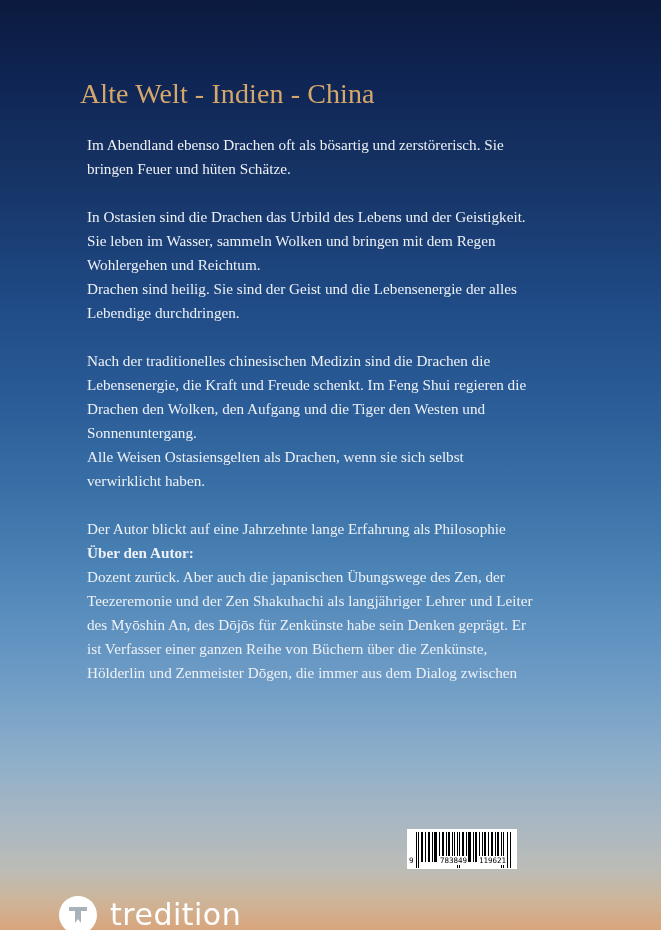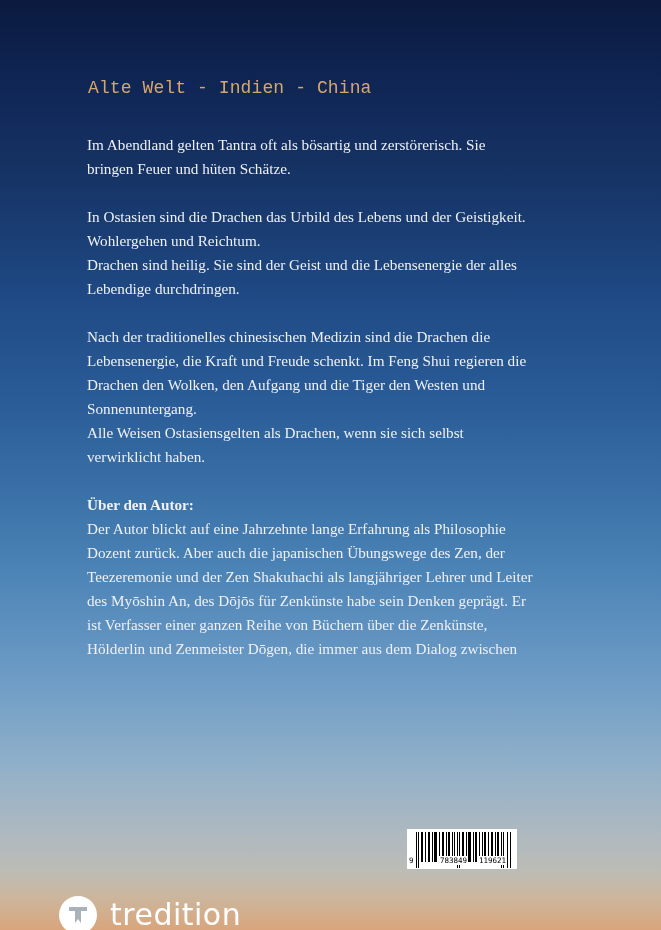--- a/index.html
+++ b/index.html
@@ -17,22 +17,22 @@
         #8eafc9 760px,
         #a8b7c3 820px,
         #bcbcb6 870px,
         #cdb59a 900px,
         #d9a57c 930px);
       position: relative;
       font-family: "DejaVu Serif", "Liberation Serif", serif;
     }
     .title {
       position: absolute; left: 80px; top: 78px;
-      font-family: Liberation Mono, monospace;
-      font-size: 18px; color: #d6a76a; letter-spacing: 0.1px; margin-left: 8px;
+      font-family: Liberation Serif, serif;
+      font-size: 28px; color: #d6a76a; letter-spacing: 0.1px;
     }
     .body-text {
       position: absolute; left: 87px; top: 133px; width: 500px;
       color: #eef1f6; font-family: "Liberation Serif", "DejaVu Serif", serif;
       font-size: 15.2px; line-height: 24px;
     }
     .para { margin: 0; }
     .gap { height: 24px; }
     .heading { font-weight: bold; }
     .logo {
@@ -59,43 +59,44 @@
     }
   </style>
 </head>
 <body>
 
 <div>
   <div class="title">Alte Welt - Indien - China</div>
 
   <div class="body-text">
     <div>
-      <p class="para">Im Abendland gelten Tantra oft als bösartig und zerstörerisch. Sie</p>
+      <p class="para">Im Abendland ebenso Drachen oft als bösartig und zerstörerisch. Sie</p>
       <p class="para">bringen Feuer und hüten Schätze.</p>
     </div>
     <div class="gap"></div>
     <div>
       <p class="para">In Ostasien sind die Drachen das Urbild des Lebens und der Geistigkeit.</p>
+      <p class="para">Sie leben im Wasser, sammeln Wolken und bringen mit dem Regen</p>
       <p class="para">Wohlergehen und Reichtum.</p>
       <p class="para">Drachen sind heilig. Sie sind der Geist und die Lebensenergie der alles</p>
       <p class="para">Lebendige durchdringen.</p>
     </div>
     <div class="gap"></div>
     <div>
       <p class="para">Nach der traditionelles chinesischen Medizin sind die Drachen die</p>
       <p class="para">Lebensenergie, die Kraft und Freude schenkt. Im Feng Shui regieren die</p>
       <p class="para">Drachen den Wolken, den Aufgang und die Tiger den Westen und</p>
       <p class="para">Sonnenuntergang.</p>
       <p class="para">Alle Weisen Ostasiensgelten als Drachen, wenn sie sich selbst</p>
       <p class="para">verwirklicht haben.</p>
     </div>
     <div class="gap"></div>
     <div>
+      <p class="para">Der Autor blickt auf eine Jahrzehnte lange Erfahrung als Philosophie</p>
       <p class="para heading">Über den Autor:</p>
-      <p class="para">Der Autor blickt auf eine Jahrzehnte lange Erfahrung als Philosophie</p>
       <p class="para">Dozent zurück. Aber auch die japanischen Übungswege des Zen, der</p>
       <p class="para">Teezeremonie und der Zen Shakuhachi als langjähriger Lehrer und Leiter</p>
       <p class="para">des Myōshin An, des Dōjōs für Zenkünste habe sein Denken geprägt. Er</p>
       <p class="para">ist Verfasser einer ganzen Reihe von Büchern über die Zenkünste,</p>
       <p class="para">Hölderlin und Zenmeister Dōgen, die immer aus dem Dialog zwischen</p>
     </div>
   </div>
 
   <div class="logo">
     <div class="logo-icon">

